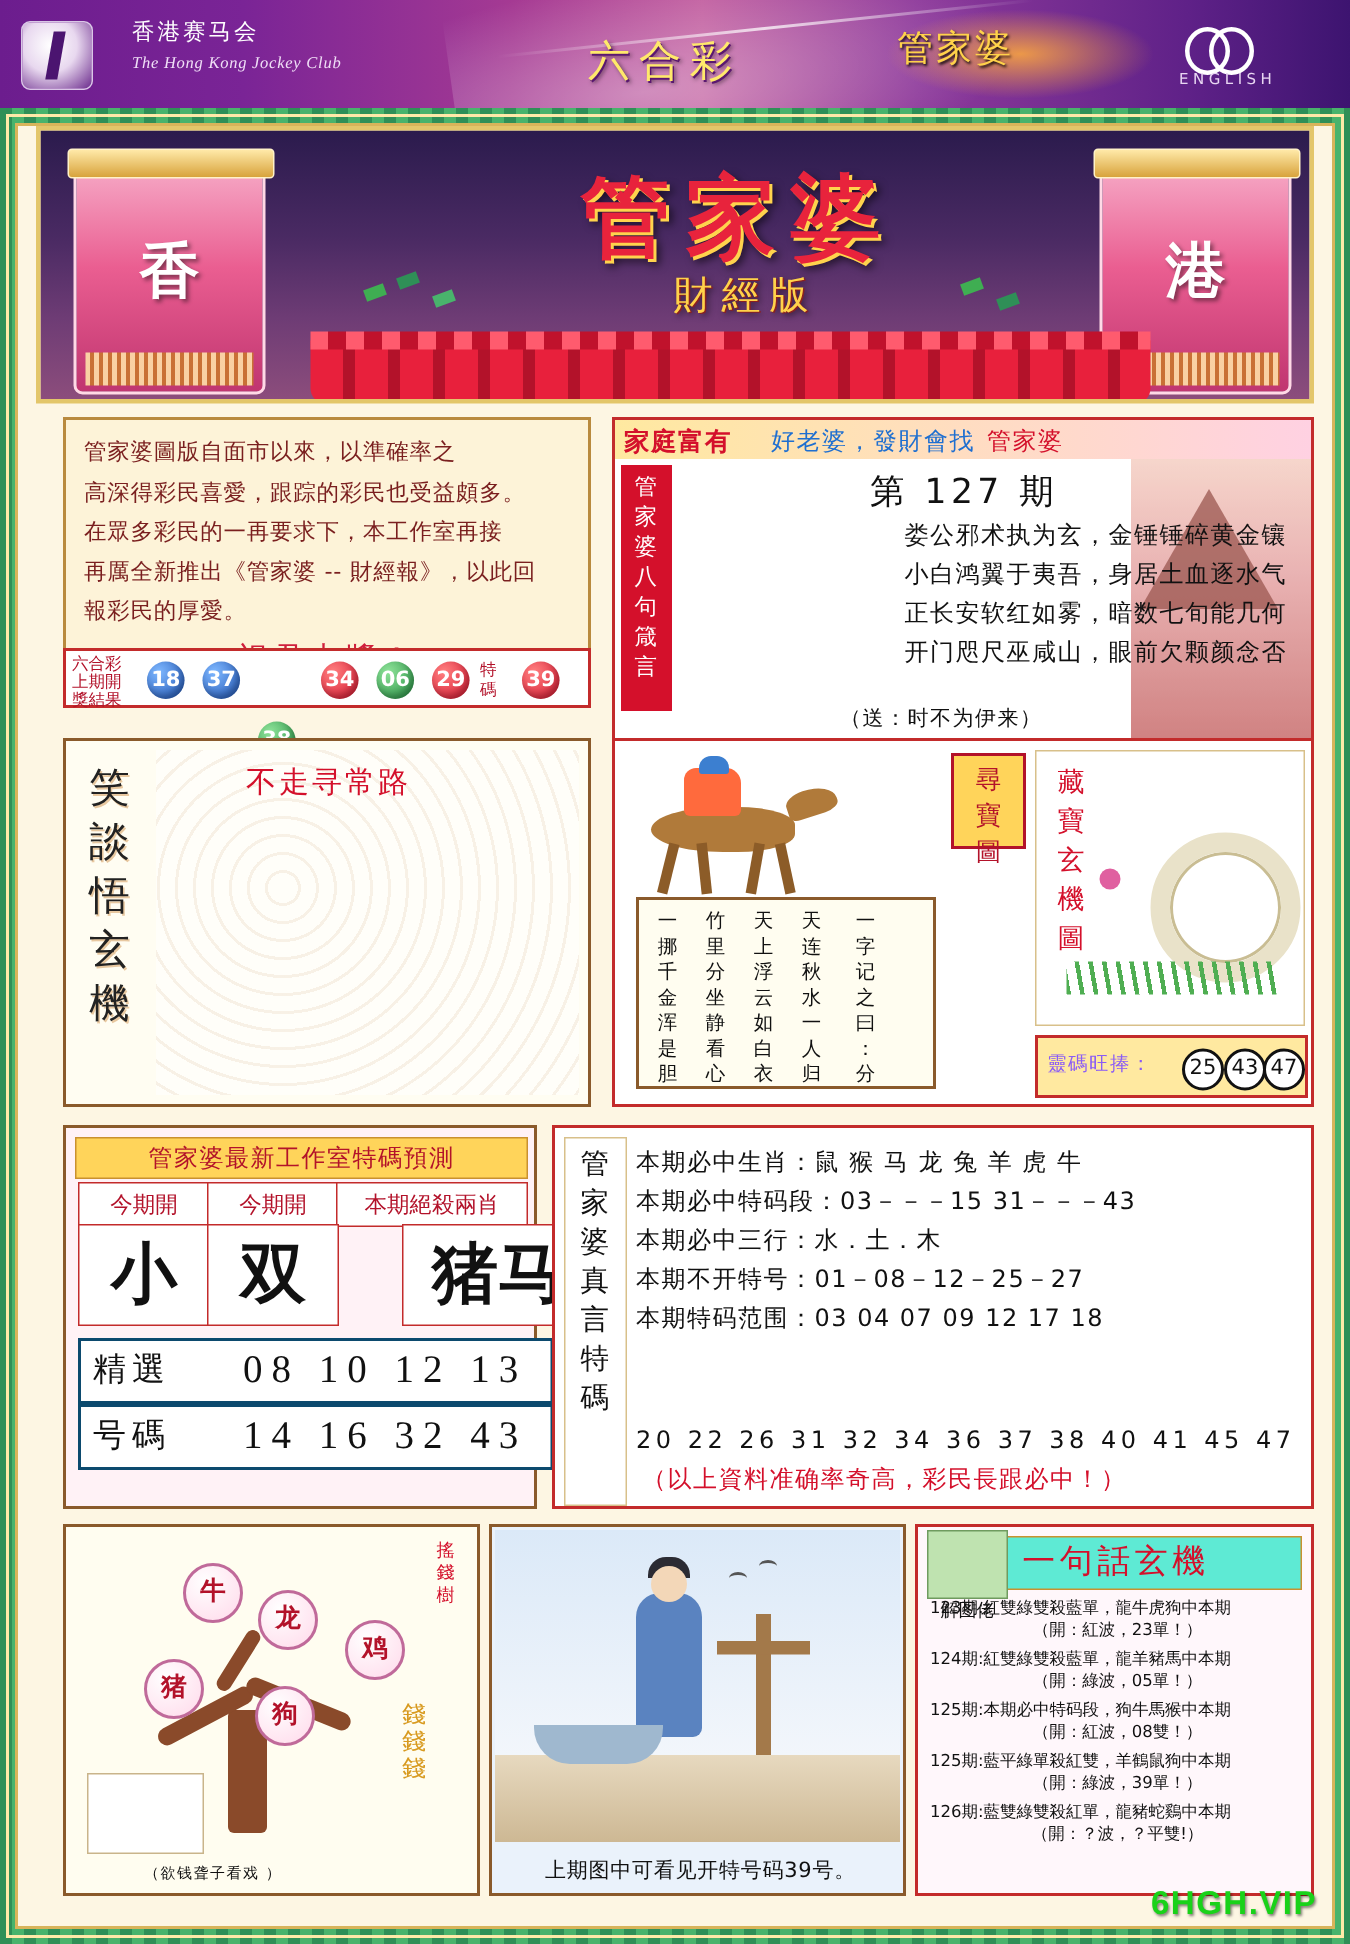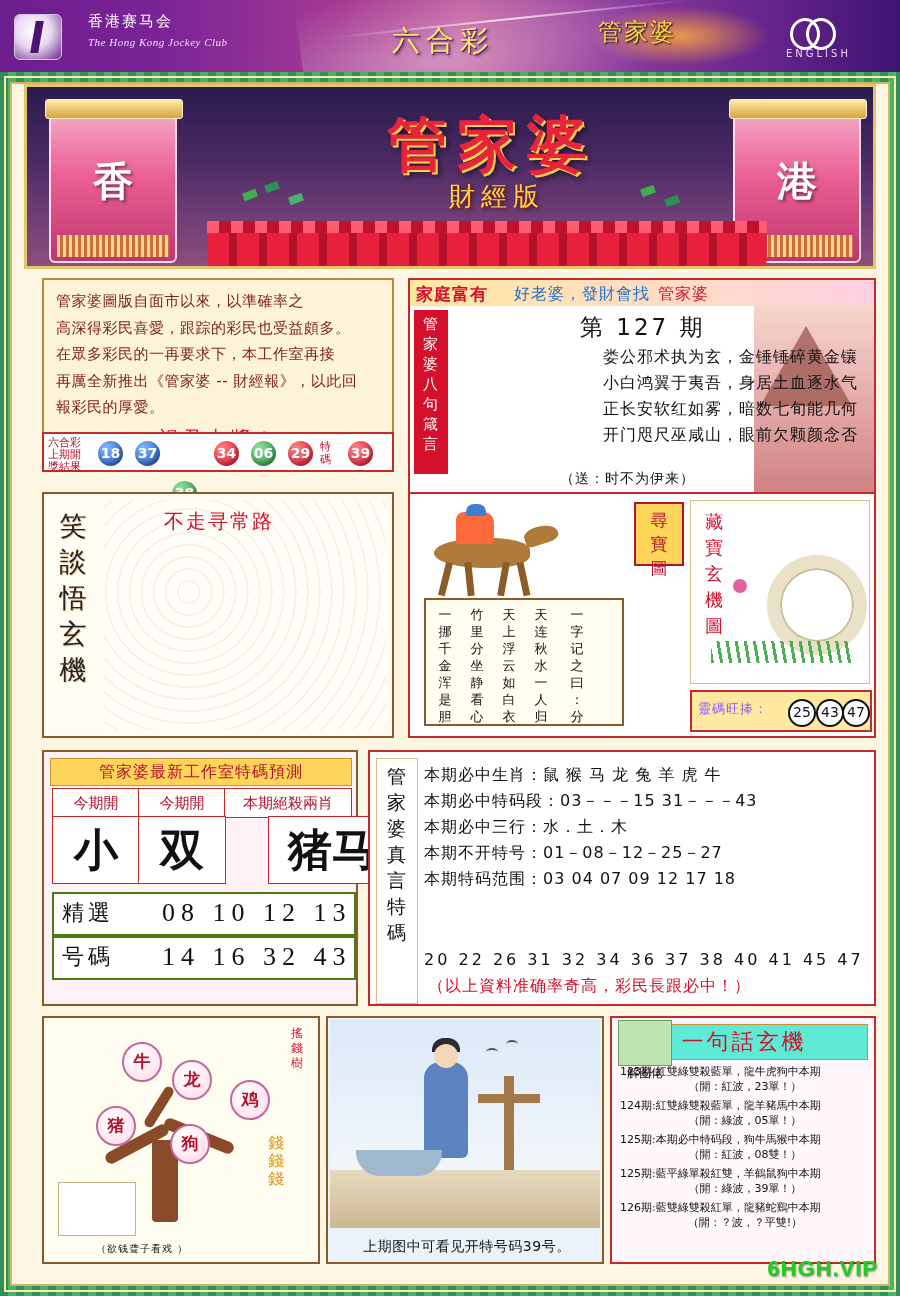--- a/index.html
+++ b/index.html
@@ -203,21 +203,21 @@
   
   .predBox{left:42px;top:750px;width:316px;height:256px;background:#fff2f6;border:2px solid #8a5a2b;}
   .pred-title{
     position:absolute;left:6px;top:6px;width:300px;height:26px;background:#ffd45a;border:1px solid #c9912f;
     color:#b3122a;font-size:16px;text-align:center;line-height:26px;letter-spacing:1px;
   }
   .pred-th{position:absolute;top:36px;height:28px;border:1px solid #c32b2b;background:#fff;
     color:#b3122a;font-size:15px;text-align:center;line-height:28px;}
   .pred-td{position:absolute;top:64px;height:66px;border:1px solid #c32b2b;background:#fff;
     color:#111;font-size:44px;text-align:center;line-height:66px;font-weight:bold;}
-  .pick-row{position:absolute;left:8px;height:40px;border:2px solid #4d7c0f;background:#fff;}
+  .pick-row{position:absolute;left:8px;height:40px;border:2px solid #0c4a6e;background:#fff;padding-left:13px;}
   .pick-lbl{position:absolute;left:8px;top:4px;color:#111;font-size:22px;letter-spacing:4px;}
   .pick-nums{position:absolute;left:108px;top:4px;color:#111;font-size:26px;letter-spacing:6px;font-family:"Liberation Serif",serif;}
 
   
   .zhenyan{left:368px;top:750px;width:508px;height:256px;background:#fff;border:2px solid #c32b2b;}
   .zy-side{
     position:absolute;left:6px;top:6px;width:40px;height:240px;background:#fff;border:1px solid #d8c08a;
     color:#111;font-size:19px;line-height:26px;text-align:center;padding-top:4px;letter-spacing:1px;
   }
   .zy-lines{position:absolute;left:54px;top:10px;width:446px;}

